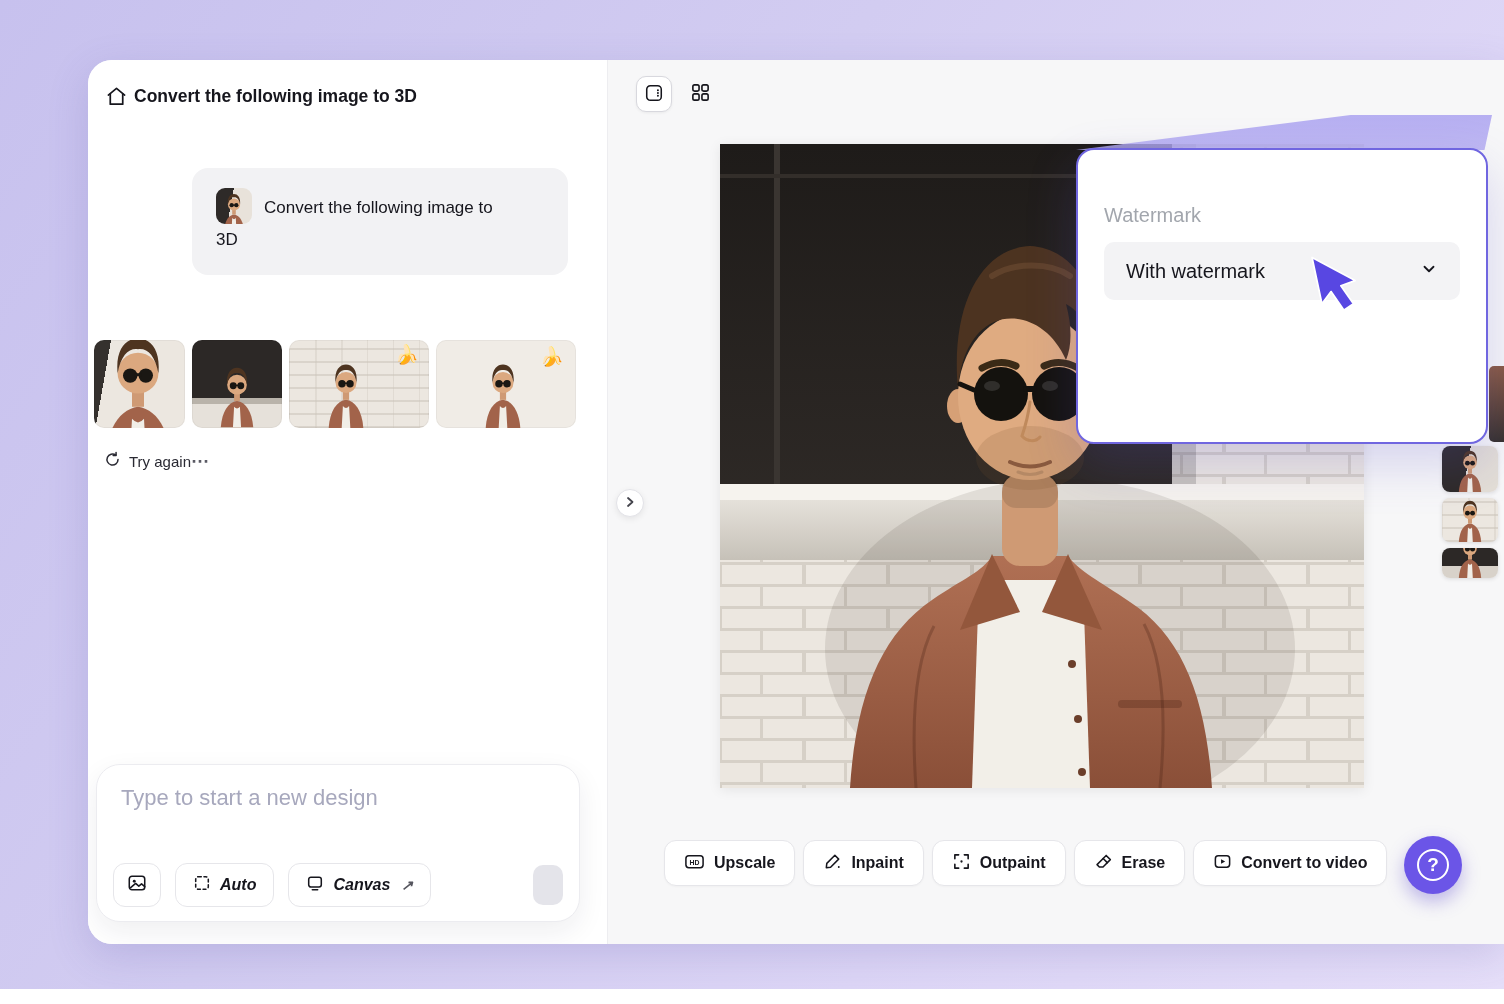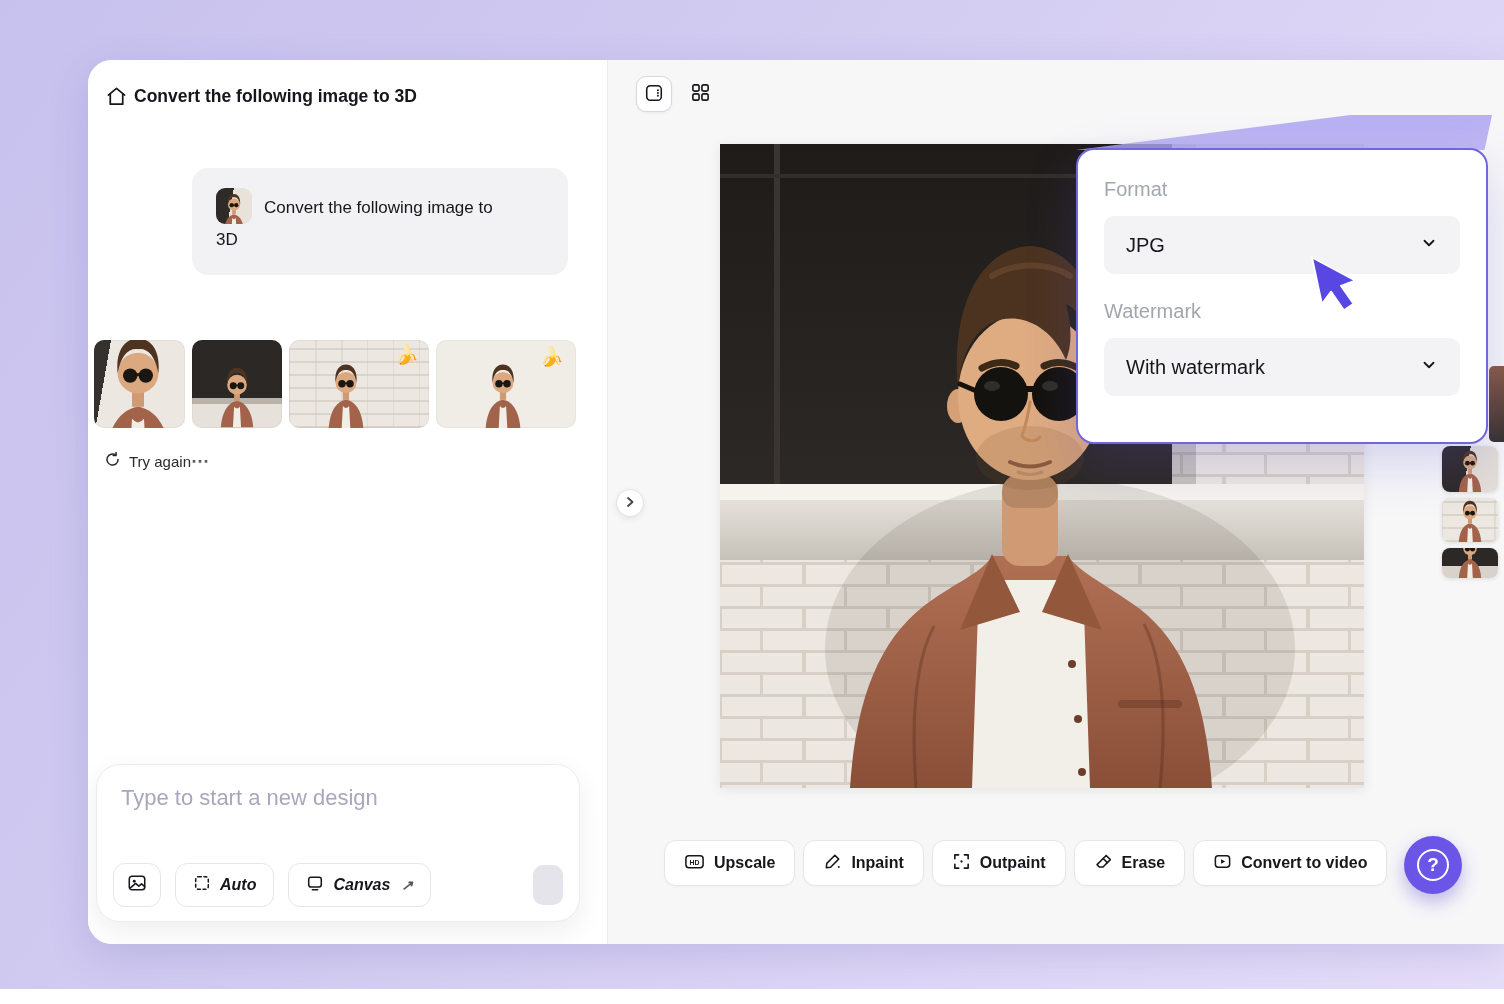--- a/index.html
+++ b/index.html
@@ -347,29 +347,20 @@
           <path d="M310,258 C308,274 304,286 302,292 C307,298 316,298 320,293" stroke="#c08a5c" stroke-width="3" fill="none" stroke-linecap="round"></path>
           <path d="M290,318 Q310,327 330,318" stroke="#8a5a3e" stroke-width="4" fill="none" stroke-linecap="round"></path>
           <path d="M298,328 Q310,333 322,328" stroke="rgba(0,0,0,.12)" stroke-width="3" fill="none" stroke-linecap="round"></path>
         </svg>
       </div>
 
       <div class="beam"></div>
 
       <div class="popup">
         <div class="popup-section">
-          <div class="popup-label">Format</div>
-          <button class="popup-select">
-            <span>JPG</span>
-            <span>
-              <svg width="18" height="18" viewBox="0 0 20 20" fill="none" stroke="#16161d" stroke-width="2" stroke-linecap="round" stroke-linejoin="round">
-                  <path d="M5 7.5 L10 12.5 L15 7.5"></path>
-                </svg>
-            </span>
-          </button>
         </div>
         <div class="popup-section">
           <div class="popup-label">Watermark</div>
           <button class="popup-select">
             <span>With watermark</span>
             <span>
               <svg width="18" height="18" viewBox="0 0 20 20" fill="none" stroke="#16161d" stroke-width="2" stroke-linecap="round" stroke-linejoin="round">
                   <path d="M5 7.5 L10 12.5 L15 7.5"></path>
                 </svg>
             </span>

